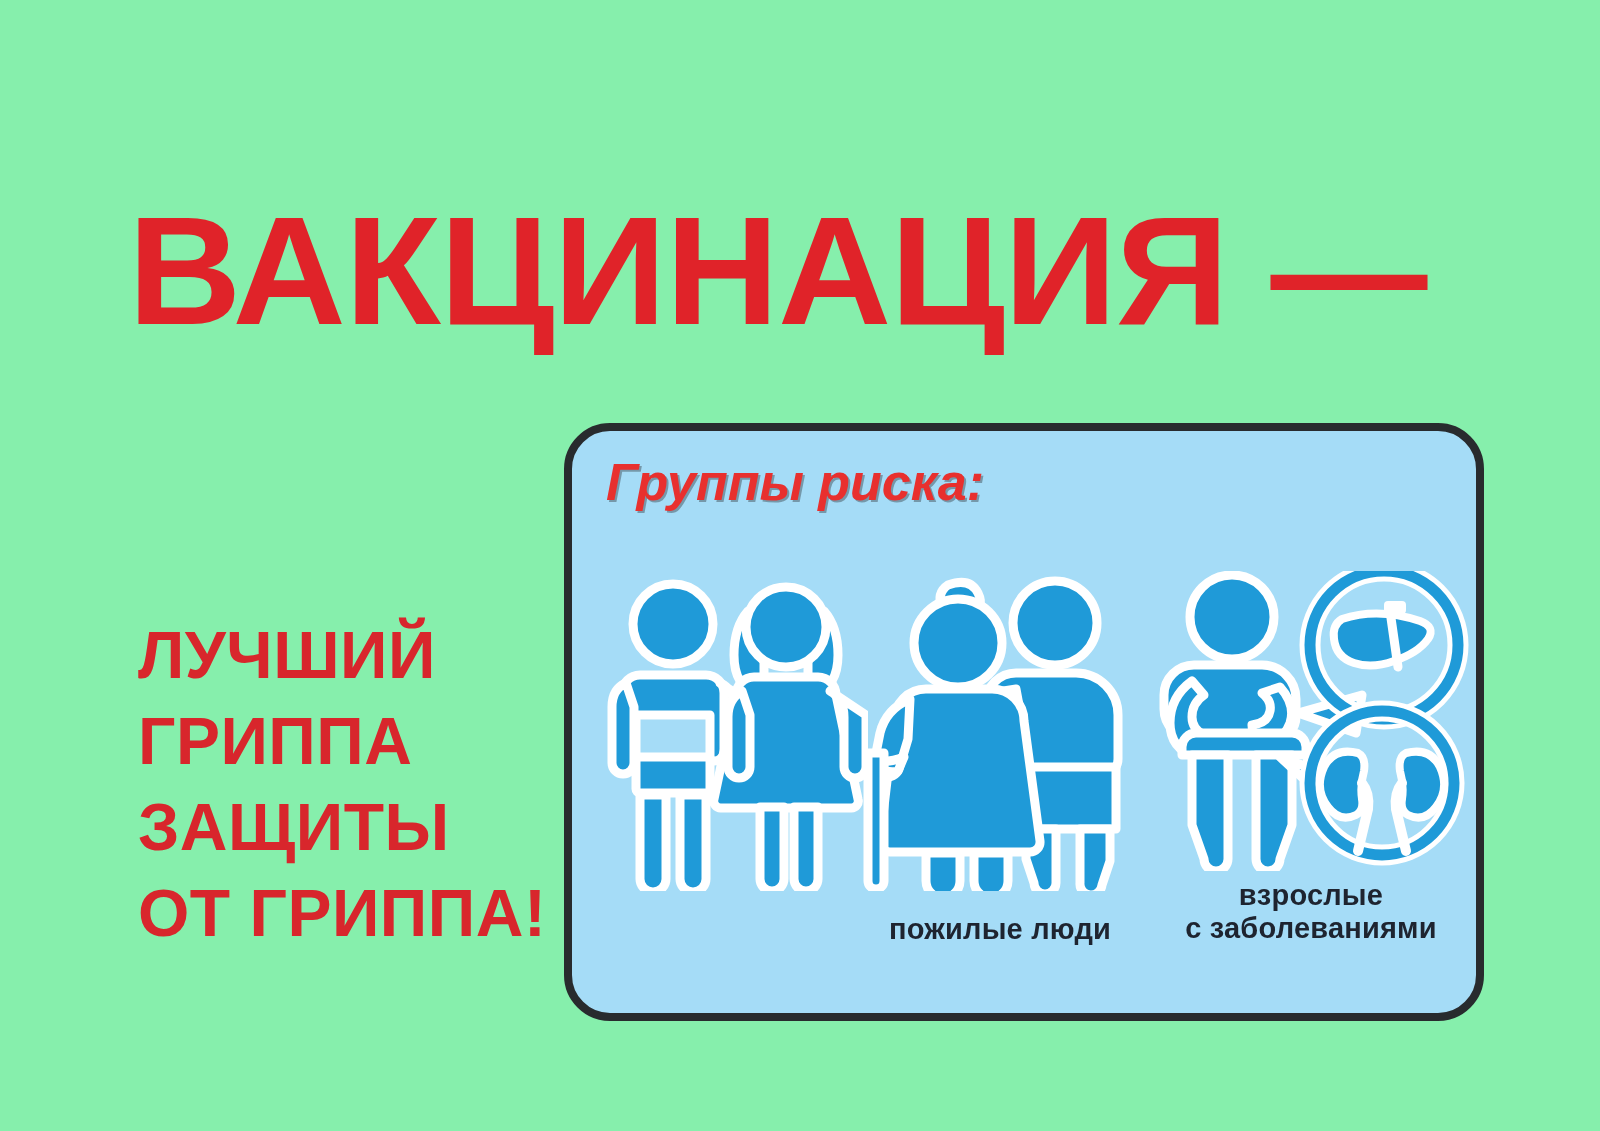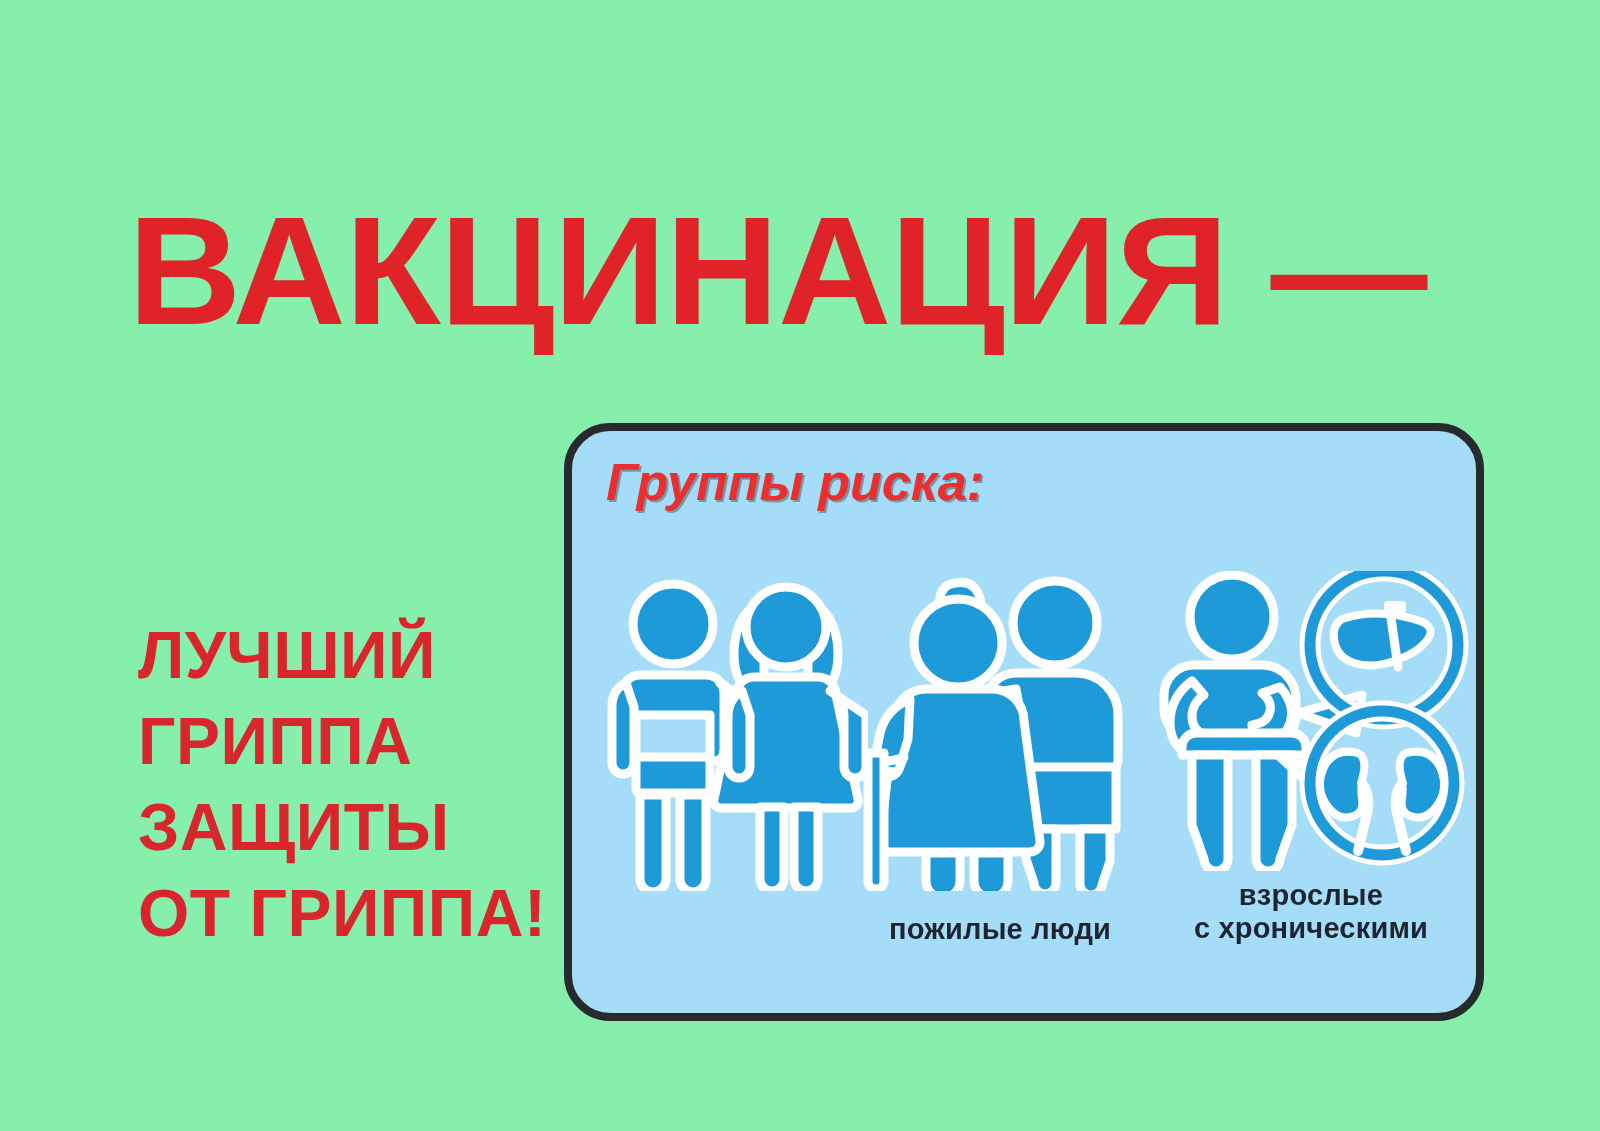--- a/index.html
+++ b/index.html
@@ -215,18 +215,18 @@
           <path d="M206 182 q-24 -6 -34 14 q-10 22 4 40 q12 16 28 8 q8 -4 6 -16
                    q-2 -14 2 -28 q2 -14 -6 -18 z" fill="#1f9ad8" stroke="#ffffff" stroke-width="8" stroke-linejoin="round"></path>
           <path d="M254 182 q24 -6 34 14 q10 22 -4 40 q-12 16 -28 8 q-8 -4 -6 -16
                    q2 -14 -2 -28 q-2 -14 6 -18 z" fill="#1f9ad8" stroke="#ffffff" stroke-width="8" stroke-linejoin="round"></path>
           <path d="M210 212 q8 10 6 26 l-10 42" stroke="#ffffff" stroke-width="10" fill="none" stroke-linecap="round"></path>
           <path d="M250 212 q-8 10 -6 26 l10 42" stroke="#ffffff" stroke-width="10" fill="none" stroke-linecap="round"></path>
         </g>
       </svg>
       <div class="group-label">
         <span>взрослые</span><br>
-        <span>с хроническими</span><br>
+        <span>с заболеваниями</span><br>
       </div>
     </div>
 
   </div>
 </div>
 
 </body></html>

